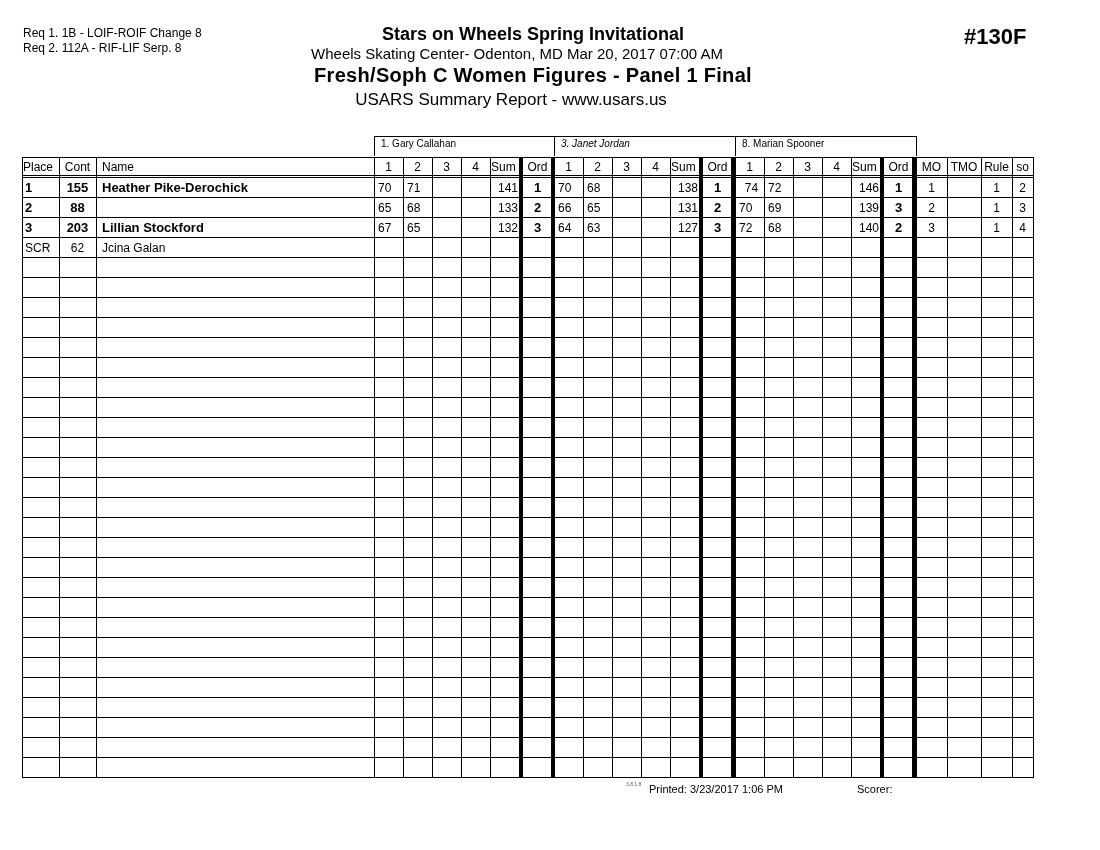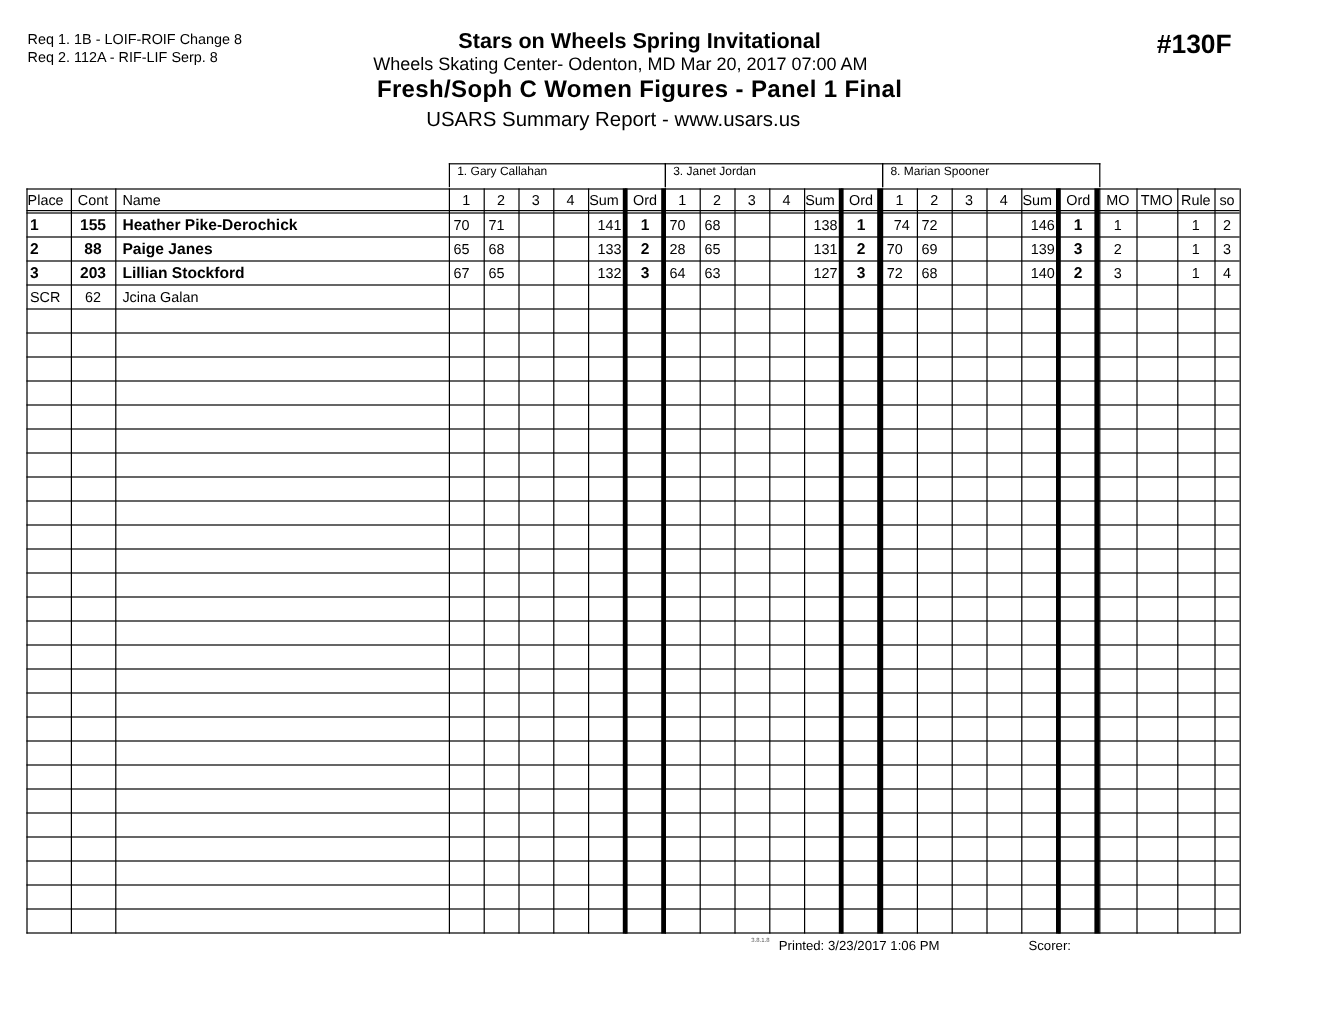--- a/index.html
+++ b/index.html
@@ -40,21 +40,21 @@
 <div class="abs req" style="top:41px;">Req  2.  112A - RIF-LIF Serp. 8</div>
 
 <div class="abs ctr" id="title">Stars on Wheels Spring Invitational</div>
 <div class="abs ctr" id="venue">Wheels Skating Center- Odenton, MD  Mar 20, 2017  07:00 AM</div>
 <div class="abs ctr" id="event">Fresh/Soph C Women Figures - Panel 1 Final</div>
 <div class="abs ctr" id="report">USARS Summary Report - www.usars.us</div>
 <div class="abs" id="eventnum">#130F</div>
 
 <div id="judge-boxes">
     <div class="judgebox" style="left: 374px; width: 181px;">1.  Gary Callahan</div>
-    <div class="judgebox" style="left: 554px; width: 182px;">3.  Janet Jordan</div>
+    <div class="judgebox" style="left: 554px; width: 182px; font-style: italic;">3.  Janet Jordan</div>
     <div class="judgebox" style="left: 735px; width: 182px;">8.  Marian Spooner</div>
   </div>
 <div class="grid" id="grid">
     <div class="row" style="top: 0px; width: 1011px;">
       <div class="cell hcell" style="left: 0px; width: 37px; text-align: left; padding-left: 1px;">Place</div>
       <div class="cell hcell" style="left: 37px; width: 37px; text-align: center;">Cont</div>
       <div class="cell hcell" style="left: 74px; width: 278px; text-align: left; padding-left: 6px;">Name</div>
       <div class="cell hcell" style="left: 352px; width: 29px; text-align: center; padding-left: 0px;">1</div>
       <div class="cell hcell" style="left: 381px; width: 29px; text-align: center; padding-left: 0px;">2</div>
       <div class="cell hcell" style="left: 410px; width: 29px; text-align: center; padding-left: 0px;">3</div>
@@ -101,28 +101,27 @@
       <div class="cell" style="left: 829px; width: 31px; text-align: right; padding-right: 3px;">146</div>
       <div class="cell bold" style="left: 860px; width: 31px; text-align: center; padding-left: 2px;">1</div>
       <div class="cell" style="left: 894px; width: 31px; text-align: center;">1</div>
       <div class="cell" style="left: 925px; width: 34px; text-align: center;"></div>
       <div class="cell" style="left: 959px; width: 31px; text-align: center;">1</div>
       <div class="cell" style="left: 990px; width: 21px; text-align: center;">2</div>
     </div>
     <div class="row" style="top: 41px; width: 1011px;">
       <div class="cell bold" style="left: 0px; width: 37px; text-align: left; padding-left: 3px;">2</div>
       <div class="cell bold" style="left: 37px; width: 37px; text-align: center;">88</div>
-      <div class="cell bold" style="left: 74px; width: 278px; text-align: left; padding-left: 6px;">Paige Janes</div>
       <div class="cell" style="left: 352px; width: 29px; text-align: left; padding-left: 4px;">65</div>
       <div class="cell" style="left: 381px; width: 29px; text-align: left; padding-left: 4px;">68</div>
       <div class="cell" style="left: 410px; width: 29px; text-align: left; padding-left: 4px;"></div>
       <div class="cell" style="left: 439px; width: 29px; text-align: left; padding-left: 4px;"></div>
       <div class="cell" style="left: 468px; width: 31px; text-align: right; padding-right: 3px;">133</div>
       <div class="cell bold" style="left: 499px; width: 31px; text-align: center; padding-left: 2px;">2</div>
-      <div class="cell" style="left: 532px; width: 29px; text-align: left; padding-left: 4px;">28</div>
+      <div class="cell" style="left: 532px; width: 29px; text-align: left; padding-left: 4px;">66</div>
       <div class="cell" style="left: 561px; width: 29px; text-align: left; padding-left: 4px;">65</div>
       <div class="cell" style="left: 590px; width: 29px; text-align: left; padding-left: 4px;"></div>
       <div class="cell" style="left: 619px; width: 29px; text-align: left; padding-left: 4px;"></div>
       <div class="cell" style="left: 648px; width: 31px; text-align: right; padding-right: 3px;">131</div>
       <div class="cell bold" style="left: 679px; width: 31px; text-align: center; padding-left: 2px;">2</div>
       <div class="cell" style="left: 713px; width: 29px; text-align: left; padding-left: 4px;">70</div>
       <div class="cell" style="left: 742px; width: 29px; text-align: left; padding-left: 4px;">69</div>
       <div class="cell" style="left: 771px; width: 29px; text-align: left; padding-left: 4px;"></div>
       <div class="cell" style="left: 800px; width: 29px; text-align: left; padding-left: 4px;"></div>
       <div class="cell" style="left: 829px; width: 31px; text-align: right; padding-right: 3px;">139</div>

